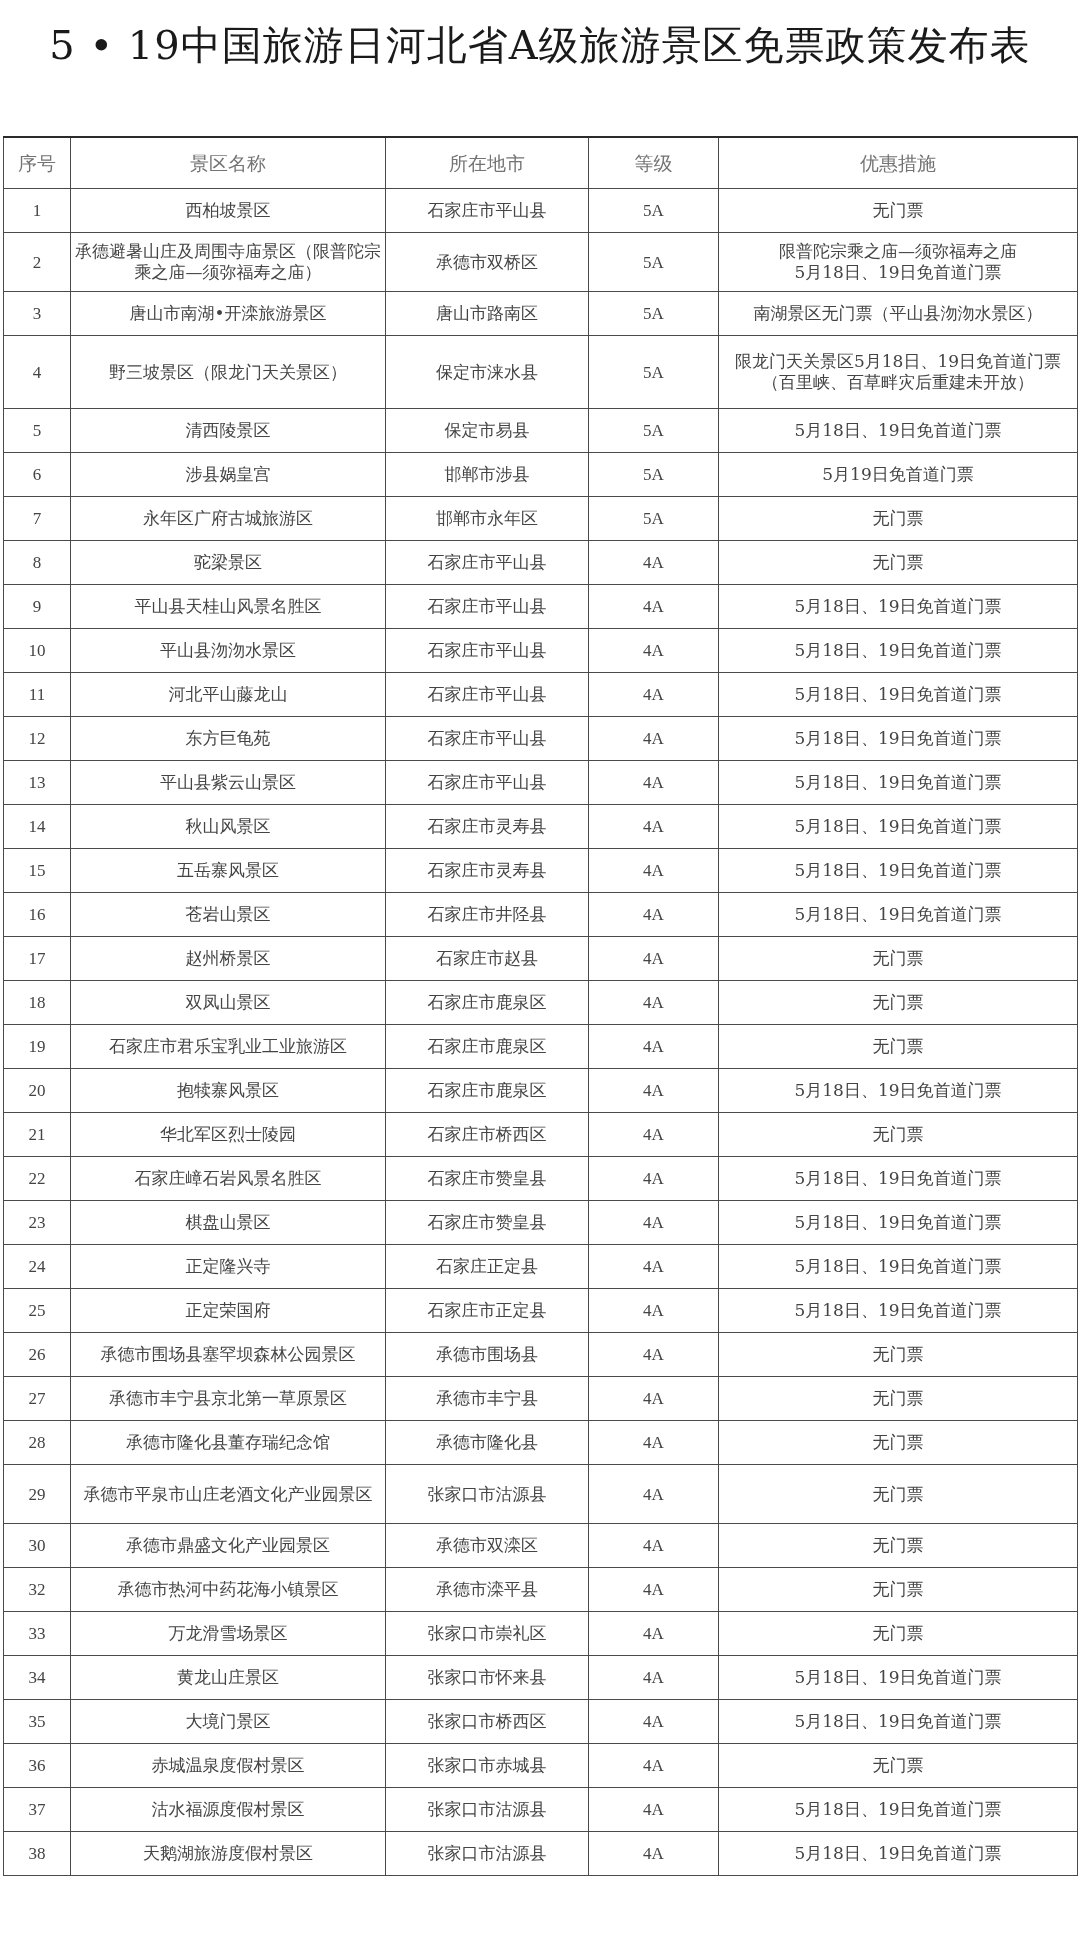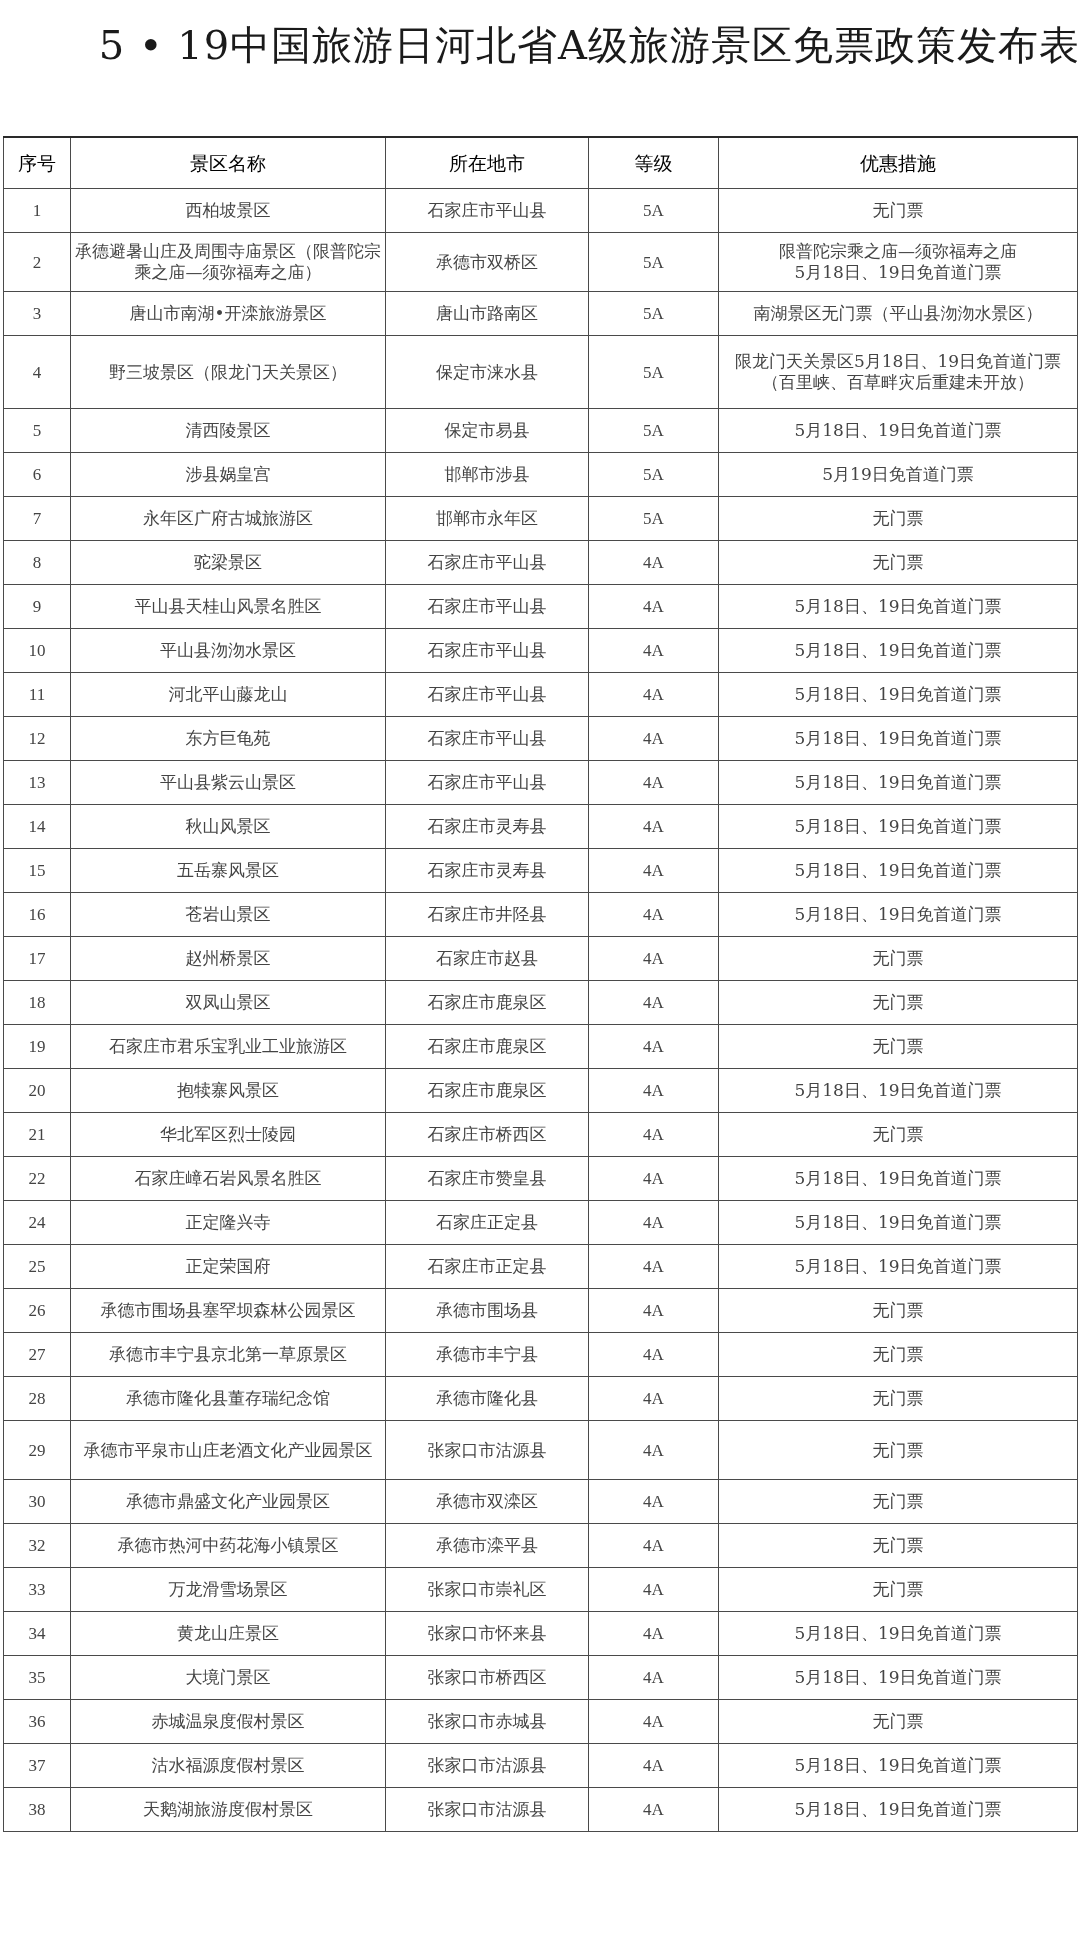--- a/index.html
+++ b/index.html
@@ -4,21 +4,21 @@
 <style>
   html, body { margin: 0; padding: 0; background: #ffffff; }
   body {
     width: 1080px; height: 1940px; overflow: hidden;
     font-family: "DejaVu Serif", "Liberation Serif", serif;
     color: #333333;
     position: relative;
   }
   .title {
     position: absolute; left: 0; top: 18px; width: 1080px;
-    text-align: right;
+    text-align: center;
     font-size: 40px; letter-spacing: 1px;
     color: #1a1a1a;
     font-family: "DejaVu Serif", "Liberation Serif", serif;
   }
   table.policy {
     position: absolute; left: 3px; top: 136px;
     width: 1074px;
     border-collapse: collapse;
     table-layout: fixed;
   }
@@ -28,21 +28,21 @@
     vertical-align: middle;
     padding: 0 4px;
     line-height: 21px;
     font-size: 17px;
   }
   table.policy th {
     height: 50px;
     font-family: "DejaVu Sans", "Liberation Sans", sans-serif;
     font-size: 19px;
     font-weight: normal;
-    color: #000000;
+    color: #737373;
     border-top: 2px solid #2a2a2a;
   }
   table.policy td { height: 43px; color: #444444; }
   table.policy tr.r-tall td { height: 58px; }
   table.policy tr.r-xtall td { height: 72px; }
   td.seq, td.grade { font-family: "Liberation Serif", "DejaVu Serif", serif; font-size: 18px; }
   td.name, td.city, td.policy-cell { font-family: "DejaVu Serif", "Liberation Serif", serif; }
   .line { display: block; }
 </style>
 </head>
@@ -262,20 +262,29 @@
       <tr>
         <td class="seq">22</td>
         <td class="name">石家庄嶂石岩风景名胜区</td>
         <td class="city">石家庄市赞皇县</td>
         <td class="grade">4A</td>
         <td class="policy-cell">
           <span class="line">5月18日、19日免首道门票</span>
         </td>
       </tr>
       <tr>
+        <td class="seq">23</td>
+        <td class="name">棋盘山景区</td>
+        <td class="city">石家庄市赞皇县</td>
+        <td class="grade">4A</td>
+        <td class="policy-cell">
+          <span class="line">5月18日、19日免首道门票</span>
+        </td>
+      </tr>
+      <tr>
         <td class="seq">24</td>
         <td class="name">正定隆兴寺</td>
         <td class="city">石家庄正定县</td>
         <td class="grade">4A</td>
         <td class="policy-cell">
           <span class="line">5月18日、19日免首道门票</span>
         </td>
       </tr>
       <tr>
         <td class="seq">25</td>

